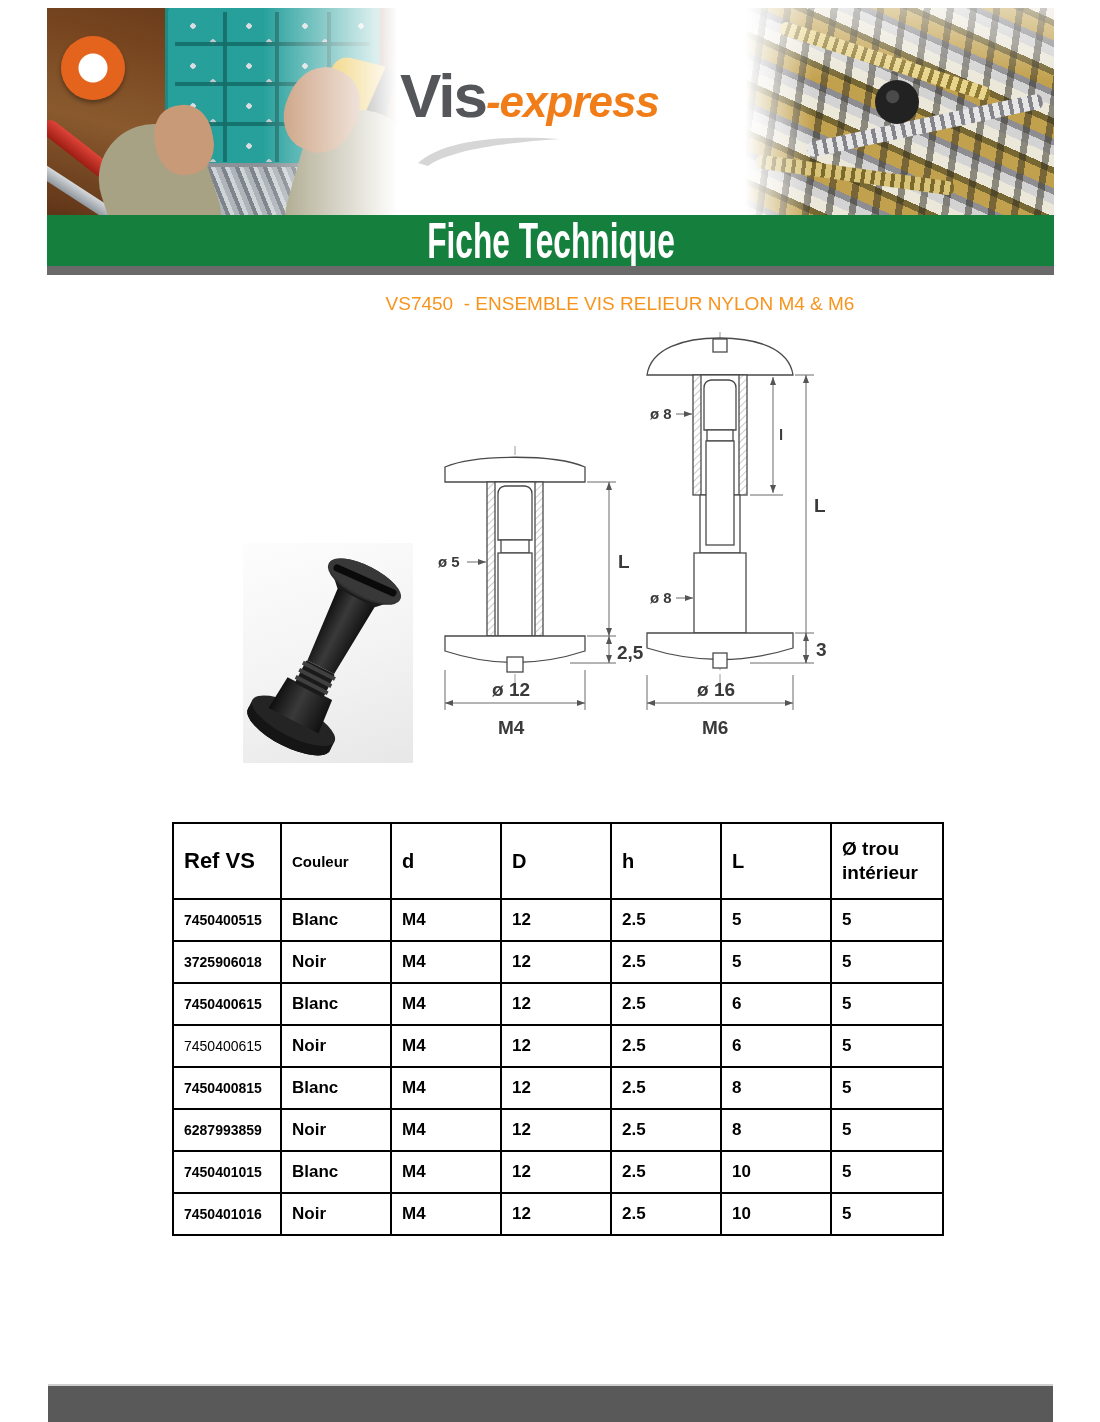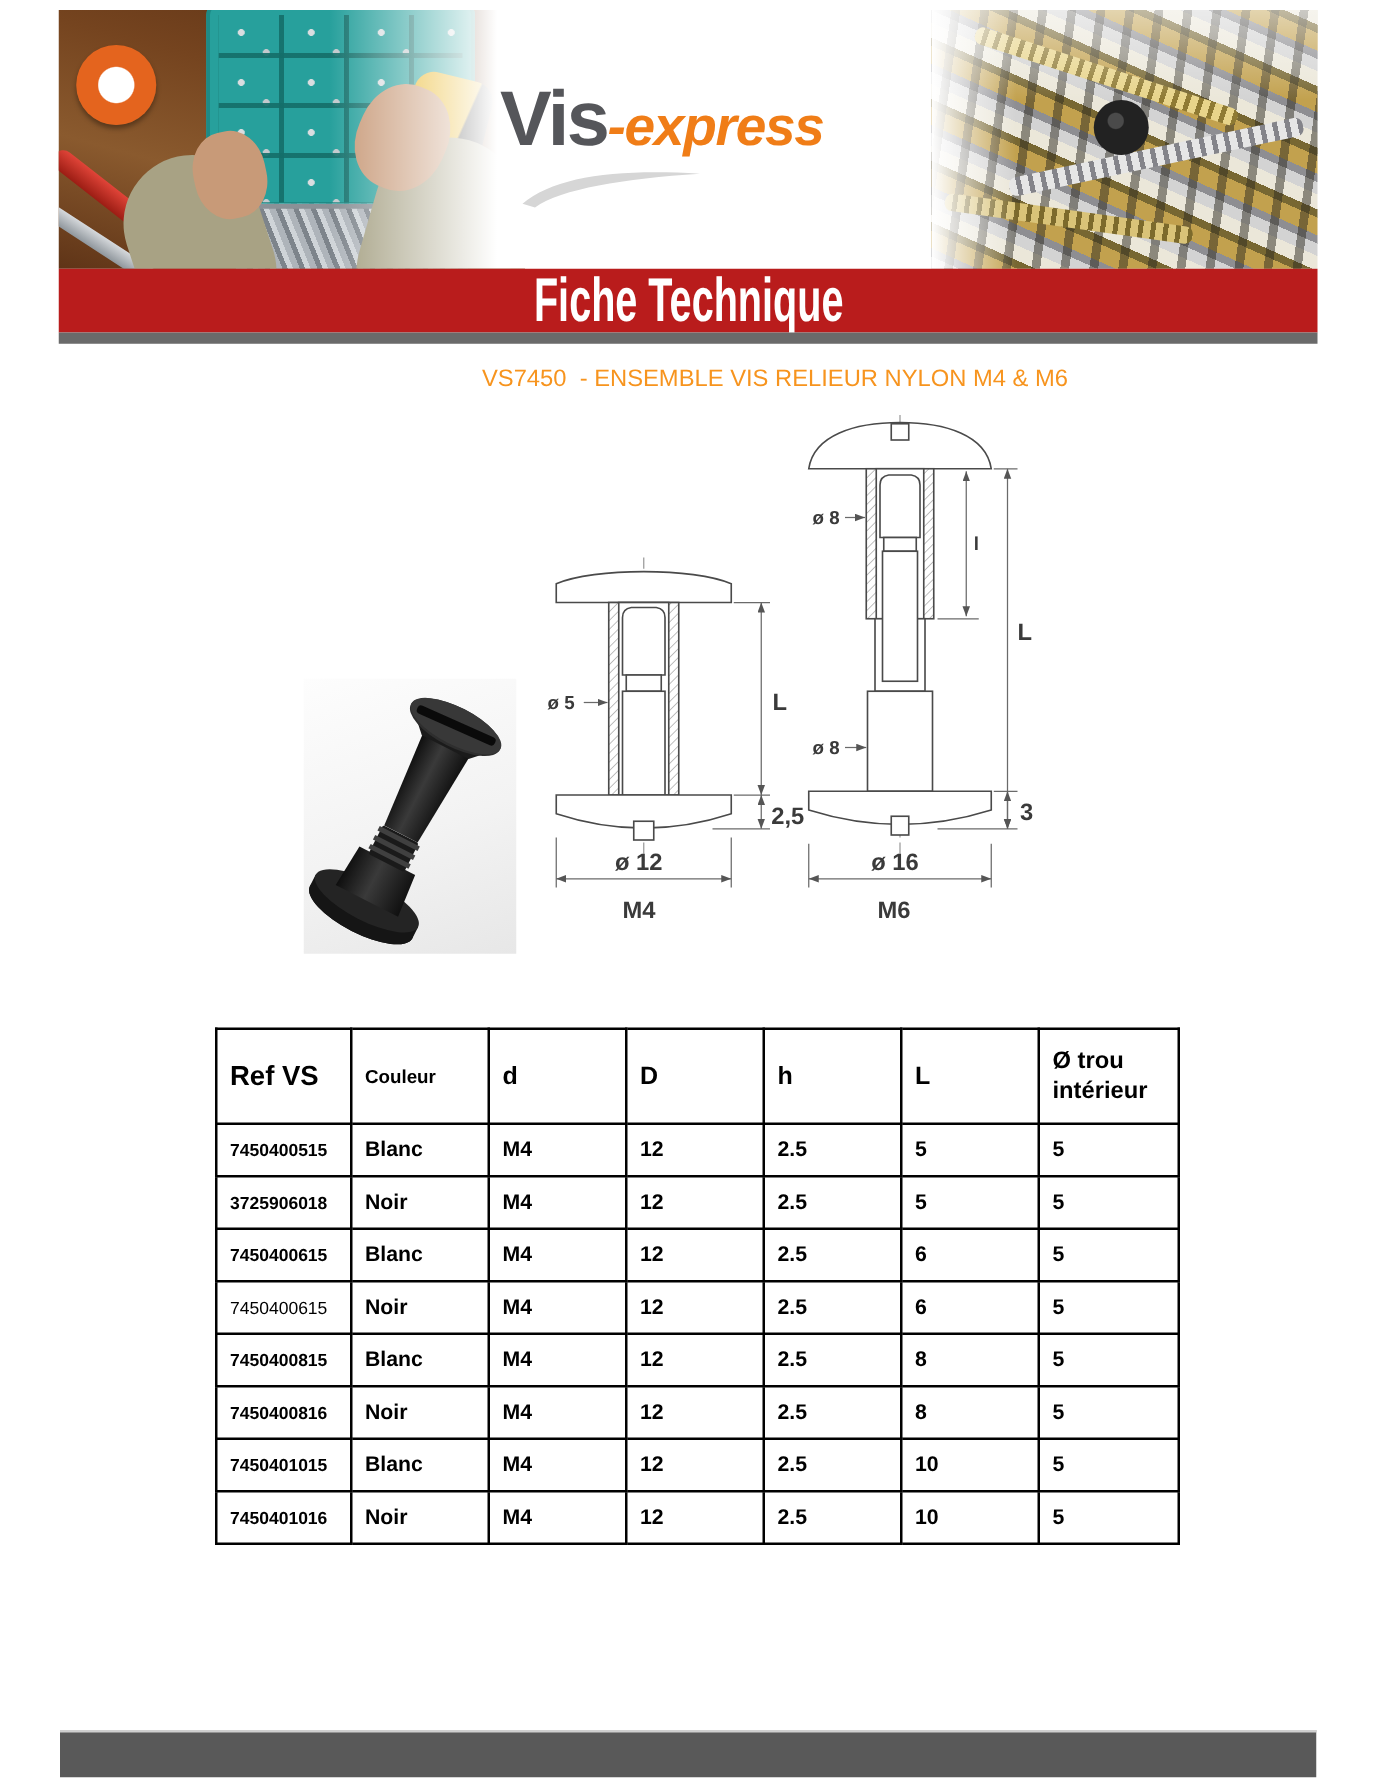--- a/index.html
+++ b/index.html
@@ -61,21 +61,21 @@
                linear-gradient(to bottom,rgba(255,255,255,.55),rgba(255,255,255,0) 35%);}
 
   
   .logo{position:absolute;left:400px;top:60px;width:300px;height:120px;text-align:left;}
   .logo .line1{white-space:nowrap;}
   .logo .vis{font-size:62px;font-weight:700;color:#55565a;letter-spacing:-2px;}
   .logo .express{font-size:44px;font-weight:700;font-style:italic;color:#f07d17;letter-spacing:-1px;}
   .logo svg{display:block;margin-left:14px;margin-top:2px;}
 
   
-  .banner{position:absolute;left:47px;top:215px;width:1007px;height:51px;background:#b91c1c;
+  .banner{position:absolute;left:47px;top:215px;width:1007px;height:51px;background:#15803d;
     display:flex;align-items:center;justify-content:center;}
   .banner .t{color:#fff;font-weight:700;font-size:44px;letter-spacing:0px;
     transform:scale(.72,1.12);transform-origin:center;white-space:nowrap;}
   .banner-shadow{position:absolute;left:47px;top:266px;width:1007px;height:9px;background:#6a6a6a;}
 
   
   .subtitle{position:absolute;left:620px;top:293px;transform:translateX(-50%);
     color:#f7941e;font-weight:400;font-size:19px;white-space:pre;}
 
   
@@ -321,21 +321,21 @@
         <tr>
           <td class="ref">7450400815</td>
           <td>Blanc</td>
           <td>M4</td>
           <td>12</td>
           <td>2.5</td>
           <td>8</td>
           <td>5</td>
         </tr>
         <tr>
-          <td class="ref">7450400816</td>
+          <td class="ref">6287993859</td>
           <td>Noir</td>
           <td>M4</td>
           <td>12</td>
           <td>2.5</td>
           <td>8</td>
           <td>5</td>
         </tr>
         <tr>
           <td class="ref">7450401015</td>
           <td>Blanc</td>

